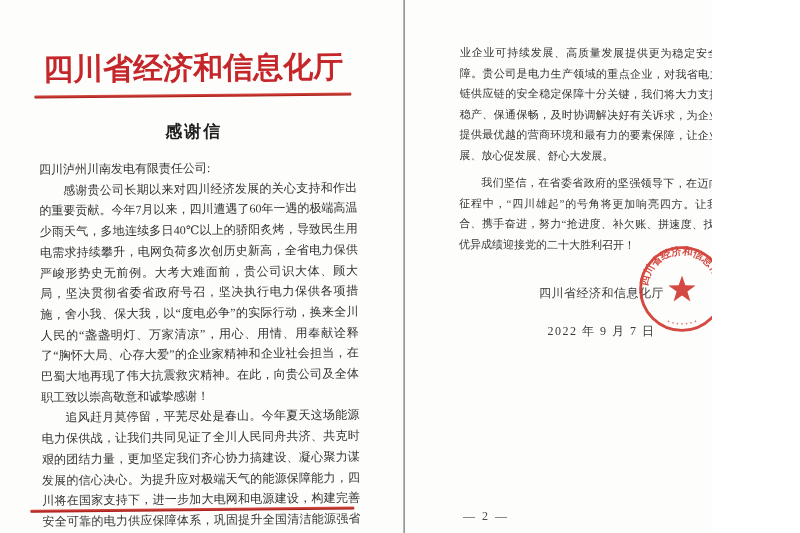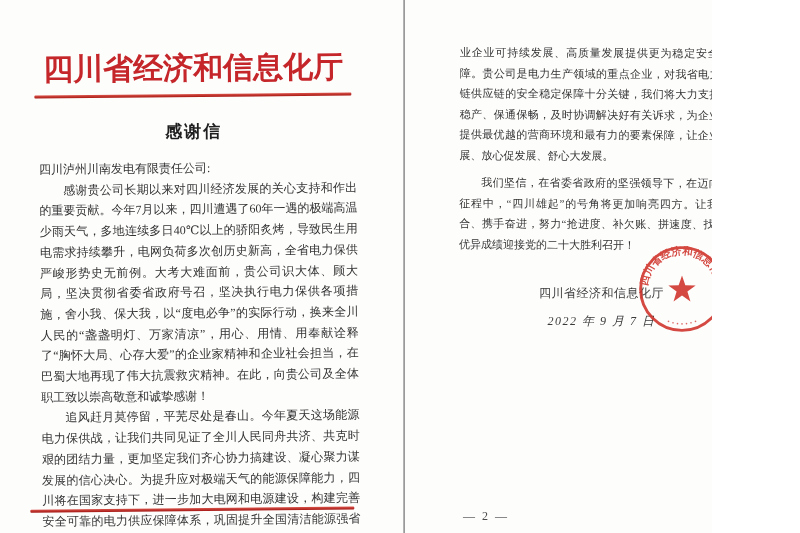--- a/index.html
+++ b/index.html
@@ -53,21 +53,21 @@
     font-size:11px; line-height:20.5px; color:#333;
     text-align:justify; text-justify:inter-character;
     transform:rotate(0.25deg); transform-origin:0 0;
   }
   .para-gap { margin-top:7px !important; }
   .sig-block {
     position:absolute; top:281px; right:48px; z-index:1;
     text-align:center; color:#3a3a3a; white-space:nowrap;
   }
   .sig-org  { font-size:12px; letter-spacing:0.5px; }
-  .sig-date { margin-top:11px; font-size:12px; letter-spacing:1.5px;font-style:italic; }
+  .sig-date { margin-top:21px; font-size:12px; letter-spacing:1.5px; }
   .seal {
     position:absolute; left:232px; top:240px; width:90px; height:90px;
     z-index:2; opacity:0.88;
   }
   .page-number {
     position:absolute; left:58px; top:505px;
     font-size:12px; color:#4a4a4a; letter-spacing:2px; white-space:nowrap;
   }
 </style>
 </head>

